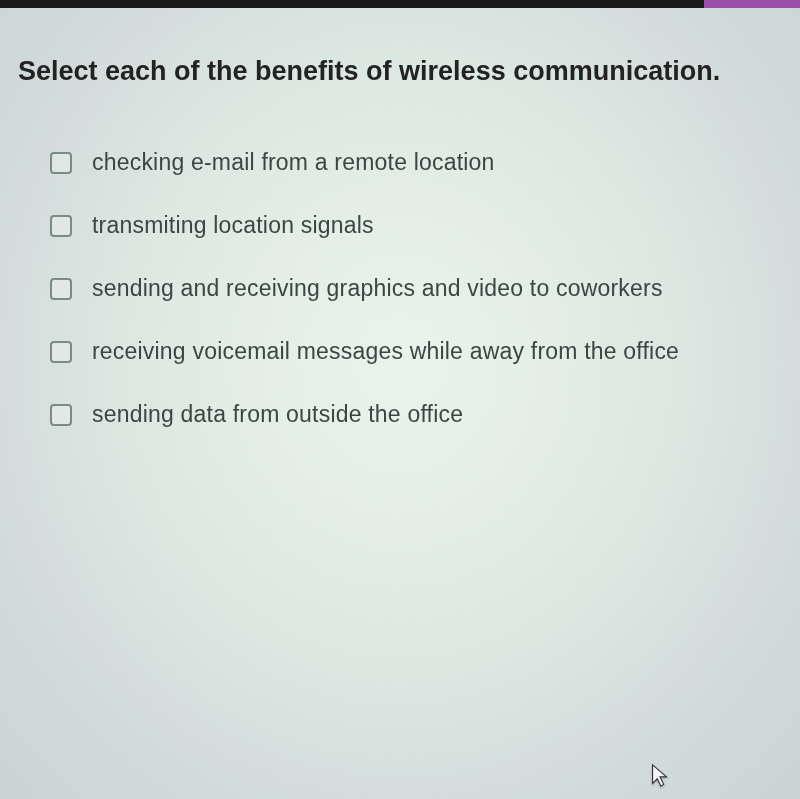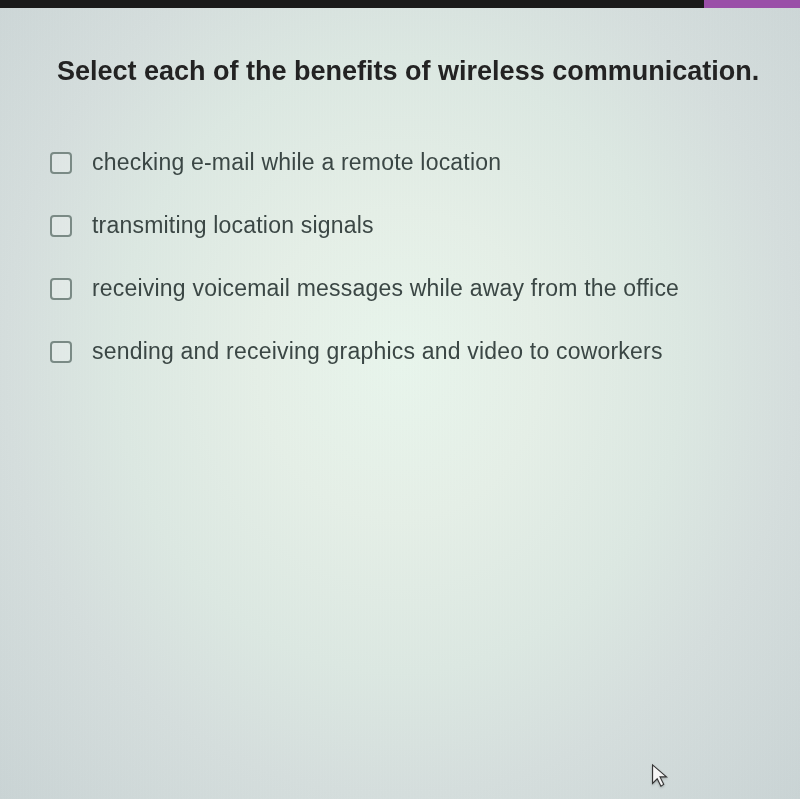--- a/index.html
+++ b/index.html
@@ -37,21 +37,20 @@
         rgba(255,255,255,0.02) 2px,
         rgba(0,0,0,0.0) 3px);
       pointer-events: none;
       opacity: 0.5;
     }
     .question-title {
       font-size: 27px;
       font-weight: bold;
       color: #222;
       margin-bottom: 62px;
-      margin-left: 39px;
     }
     .options {
       padding-left: 32px;
     }
     .option-row {
       display: flex;
       align-items: center;
       margin-bottom: 36px;
     }
     .checkbox {
@@ -88,38 +87,42 @@
 
 <div class="top-bar"></div>
 
 <div class="content">
   <h1 class="question-title">Select each of the benefits of wireless communication.</h1>
 
   <div class="options">
 
     <div class="option-row">
       <div class="checkbox"></div>
-      <span class="option-label">checking e-mail while a remote location</span>
+      <span class="option-label">checking e-mail from a remote location</span>
     </div>
 
     <div class="option-row">
       <div class="checkbox"></div>
       <span class="option-label">transmiting location signals</span>
     </div>
 
     <div class="option-row">
       <div class="checkbox"></div>
+      <span class="option-label">sending and receiving graphics and video to coworkers</span>
+    </div>
+
+    <div class="option-row">
+      <div class="checkbox"></div>
       <span class="option-label">receiving voicemail messages while away from the office</span>
     </div>
 
     <div class="option-row">
       <div class="checkbox"></div>
-      <span class="option-label">sending and receiving graphics and video to coworkers</span>
+      <span class="option-label">sending data from outside the office</span>
     </div>
-
 
   </div>
 
   <div class="cursor">
     <svg viewBox="0 0 20 28">
       <path d="M2 2 L2 22 L7 17 L11 25 L14 23 L10 15 L17 15 Z" fill="#f5f5f5" stroke="#333" stroke-width="1.2"></path>
     </svg>
   </div>
 </div>
 

